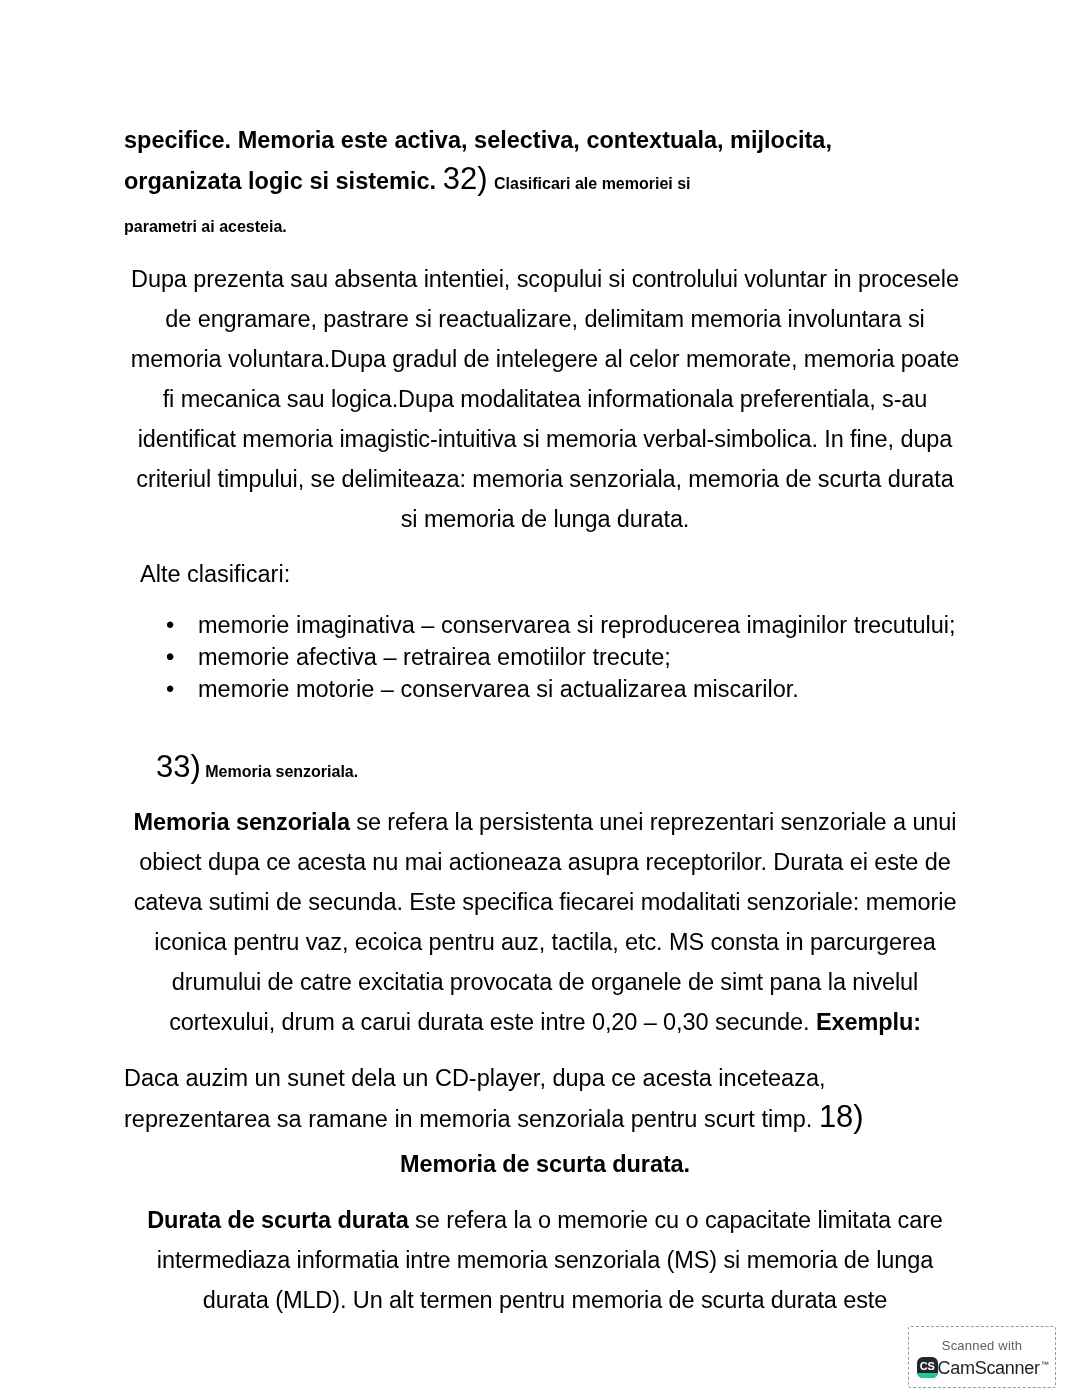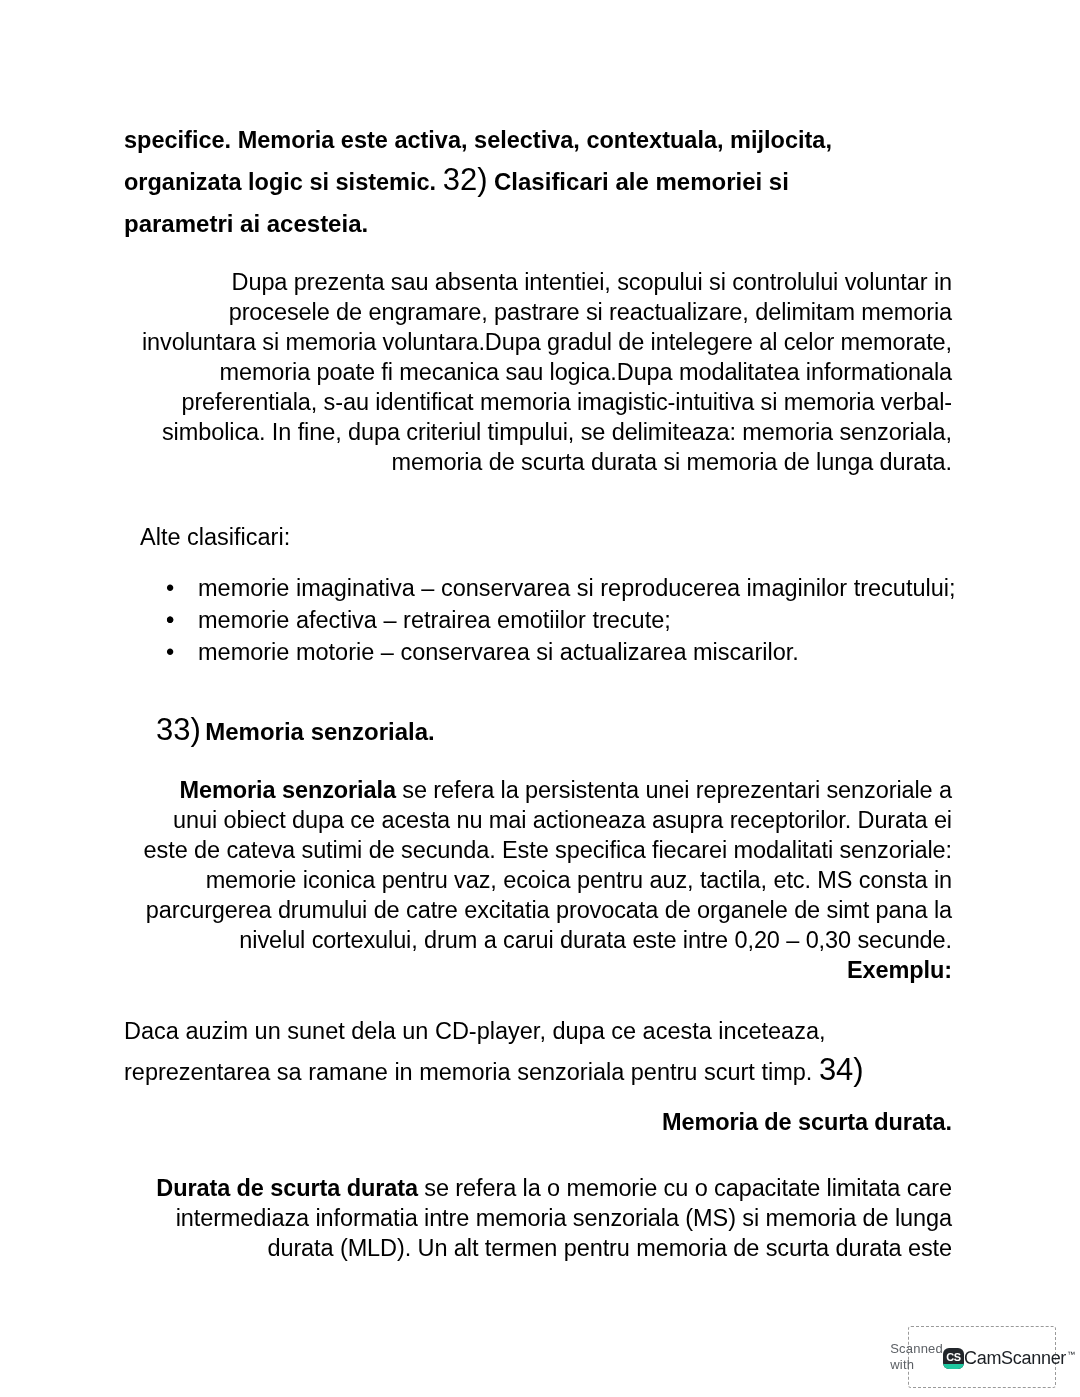--- a/index.html
+++ b/index.html
@@ -28,42 +28,42 @@
   .content {
     position: absolute;
     left: 124px;
     top: 120px;
     width: 842px;
   }
 
   
   .para {
     font-size: 23.5px;
-    line-height: 30px;
+    line-height: 40px;
     letter-spacing: -0.1px;
-    margin: 14px;
-    text-align: right;
+    margin: 4px;
+    text-align: center;
     word-spacing: 0px;
   }
 
   b, .b {
     font-weight: bold;
   }
 
   
   .bignum {
     font-weight: normal;
     font-size: 31px;
     line-height: 1;
   }
 
   
   .headtext {
     font-weight: bold;
-    font-size: 24px;
+    font-size: 16px;
     margin-top: 24px;
   }
 
   
   .block-open {
     font-size: 23.5px;
     line-height: 41px;
     font-weight: bold;
   }
 
@@ -72,21 +72,20 @@
   .sp-12 { height: 12px; }
   .sp-14 { height: 14px; }
   .sp-18 { height: 18px; }
   .sp-46 { height: 46px; }
 
   
   .subline {
     font-size: 23.5px;
     line-height: 34px;
     margin-left: 16px;
-    margin-top: 15px;
   }
 
   
   .bullets {
     margin: 0;
     padding: 0;
     list-style: none;
   }
   .bullets li {
     position: relative;
@@ -121,24 +120,25 @@
     position: absolute;
     left: 908px;
     top: 1326px;
     width: 148px;
     height: 62px;
     border: 1px dashed #9a9a9a;
     border-radius: 3px;
     background: #ffffff;
     box-sizing: border-box;
     display: flex;
-    flex-direction: row;
+    flex-direction: column;
     align-items: center;
     justify-content: center;
     padding-top: 2px;
+    text-align: center;
   }
   .wm-top {
     font-size: 13px;
     color: #5d6166;
     letter-spacing: 0.2px;
     line-height: 16px;
     margin-bottom: 3px;
   }
   .wm-bottom {
     display: flex;
@@ -236,21 +236,21 @@
     <div class="head-indent">
       <span class="bignum">33)</span> <span class="headtext">Memoria senzoriala.</span>
     </div>
 
     <div class="sp-8"></div>
 
     <p class="para"><span class="b">Memoria senzoriala</span><span> se refera la persistenta unei reprezentari senzoriale a unui obiect dupa ce acesta nu mai actioneaza asupra receptorilor. Durata ei este de cateva sutimi de secunda. Este specifica fiecarei modalitati senzoriale: memorie iconica pentru vaz, ecoica pentru auz, tactila, etc. MS consta in parcurgerea drumului de catre excitatia provocata de organele de simt pana la nivelul cortexului, drum a carui durata este intre 0,20 – 0,30 secunde. </span><span class="b">Exemplu:</span></p>
 
     <div class="sp-12"></div>
 
-    <p class="para-loose"><span>Daca auzim un sunet dela un CD-player, dupa ce acesta inceteaza, reprezentarea sa ramane in memoria senzoriala pentru scurt timp. </span><span class="bignum">34)</span></p>
+    <p class="para-loose"><span>Daca auzim un sunet dela un CD-player, dupa ce acesta inceteaza, reprezentarea sa ramane in memoria senzoriala pentru scurt timp. </span><span class="bignum">18)</span></p>
 
     <div class="para"><span class="b">Memoria de scurta durata.</span></div>
 
     <div class="sp-8"></div>
 
     <p class="para"><span class="b">Durata de scurta durata</span><span> se refera la o memorie cu o capacitate limitata care intermediaza informatia intre memoria senzoriala (MS) si memoria de lunga durata (MLD). Un alt termen pentru memoria de scurta durata este</span></p>
 
   </div>
 
   <div class="watermark">

